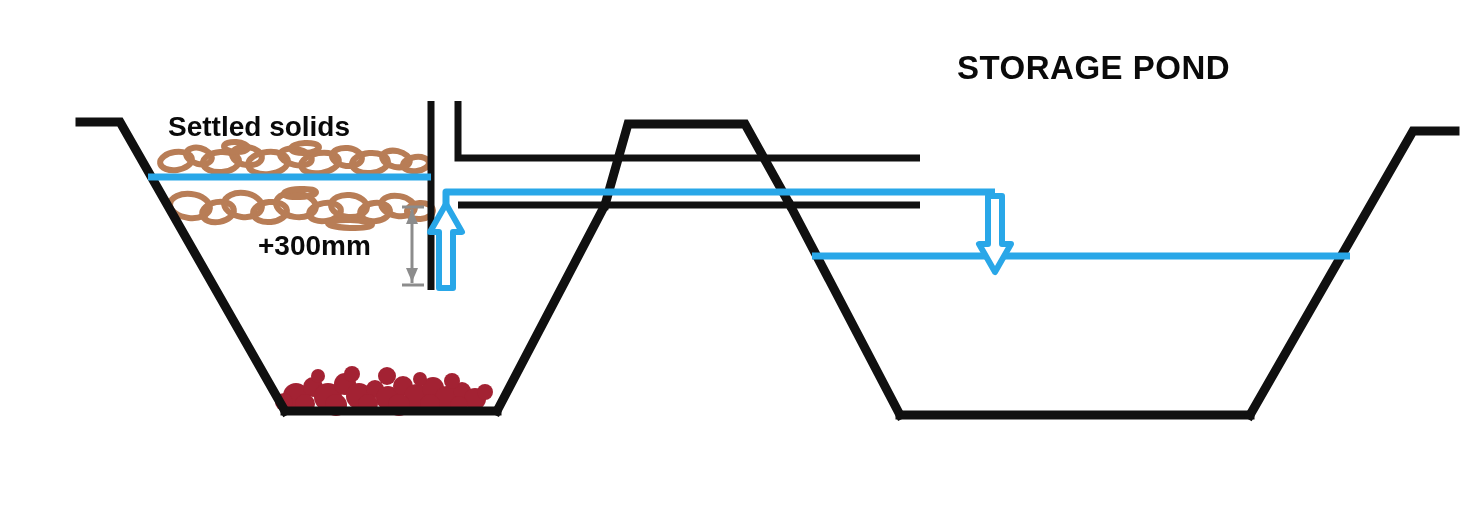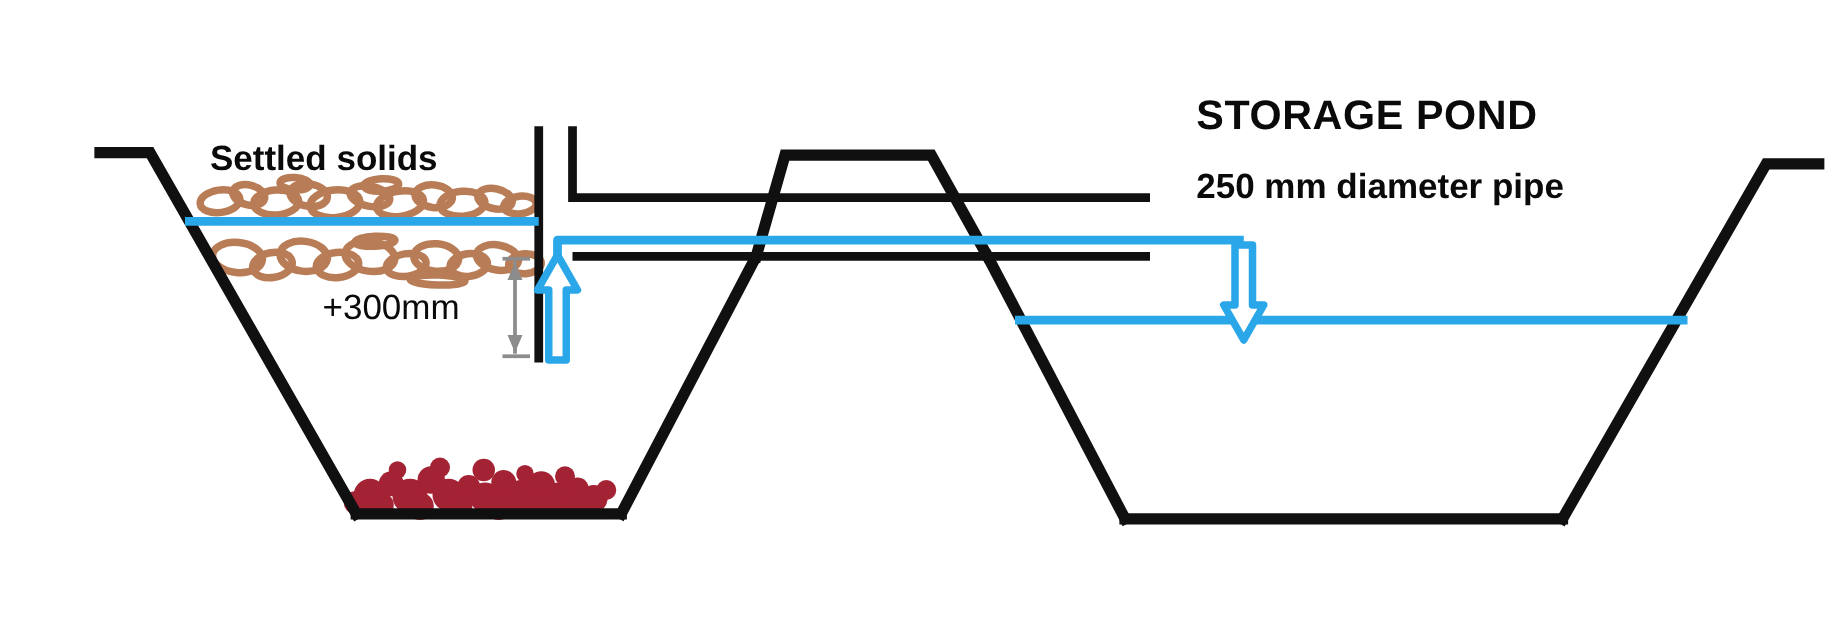--- a/index.html
+++ b/index.html
@@ -33,25 +33,25 @@
   .lbl-pond-title {
     font-weight: 700;
     font-size: 33px;
     letter-spacing: 0.5px;
   }
   .lbl-sub {
     font-weight: 600;
     font-size: 28px;
   }
   .lbl-dim {
-    font-weight: 400;
+    font-weight: 700;
     font-size: 28px;
   }
   #title-primary { left: 158px; top: 51px; }
-  #title-storage { left: 957px; top: 51px; margin-top: 24px; }
+  #title-storage { left: 957px; top: 51px; }
   #label-floating-solids { left: 168px; top: 113px; }
   #label-pipe-diameter { left: 957px; top: 135px; }
   #label-dim-300 { left: 258px; top: 232px; }
   #label-settled-sludge { left: 260px; top: 444px; }
 </style>
 </head>
 <body>
 
 <div id="diagram-root">
 
@@ -173,18 +173,17 @@
       <polygon points="412,282 406,268 418,268" stroke="none"></polygon>
     </g>
 
   </svg>
 
 
   <div class="lbl lbl-pond-title" id="title-storage">STORAGE POND</div>
 
   <div class="lbl lbl-sub" id="label-floating-solids">Settled solids</div>
 
-  <div class="lbl lbl-sub" id="label-pipe-diameter">250 mm diameter pipe</div>
 
   <div class="lbl lbl-dim" id="label-dim-300">+300mm</div>
 
 
 </div>
 
 </body></html>

